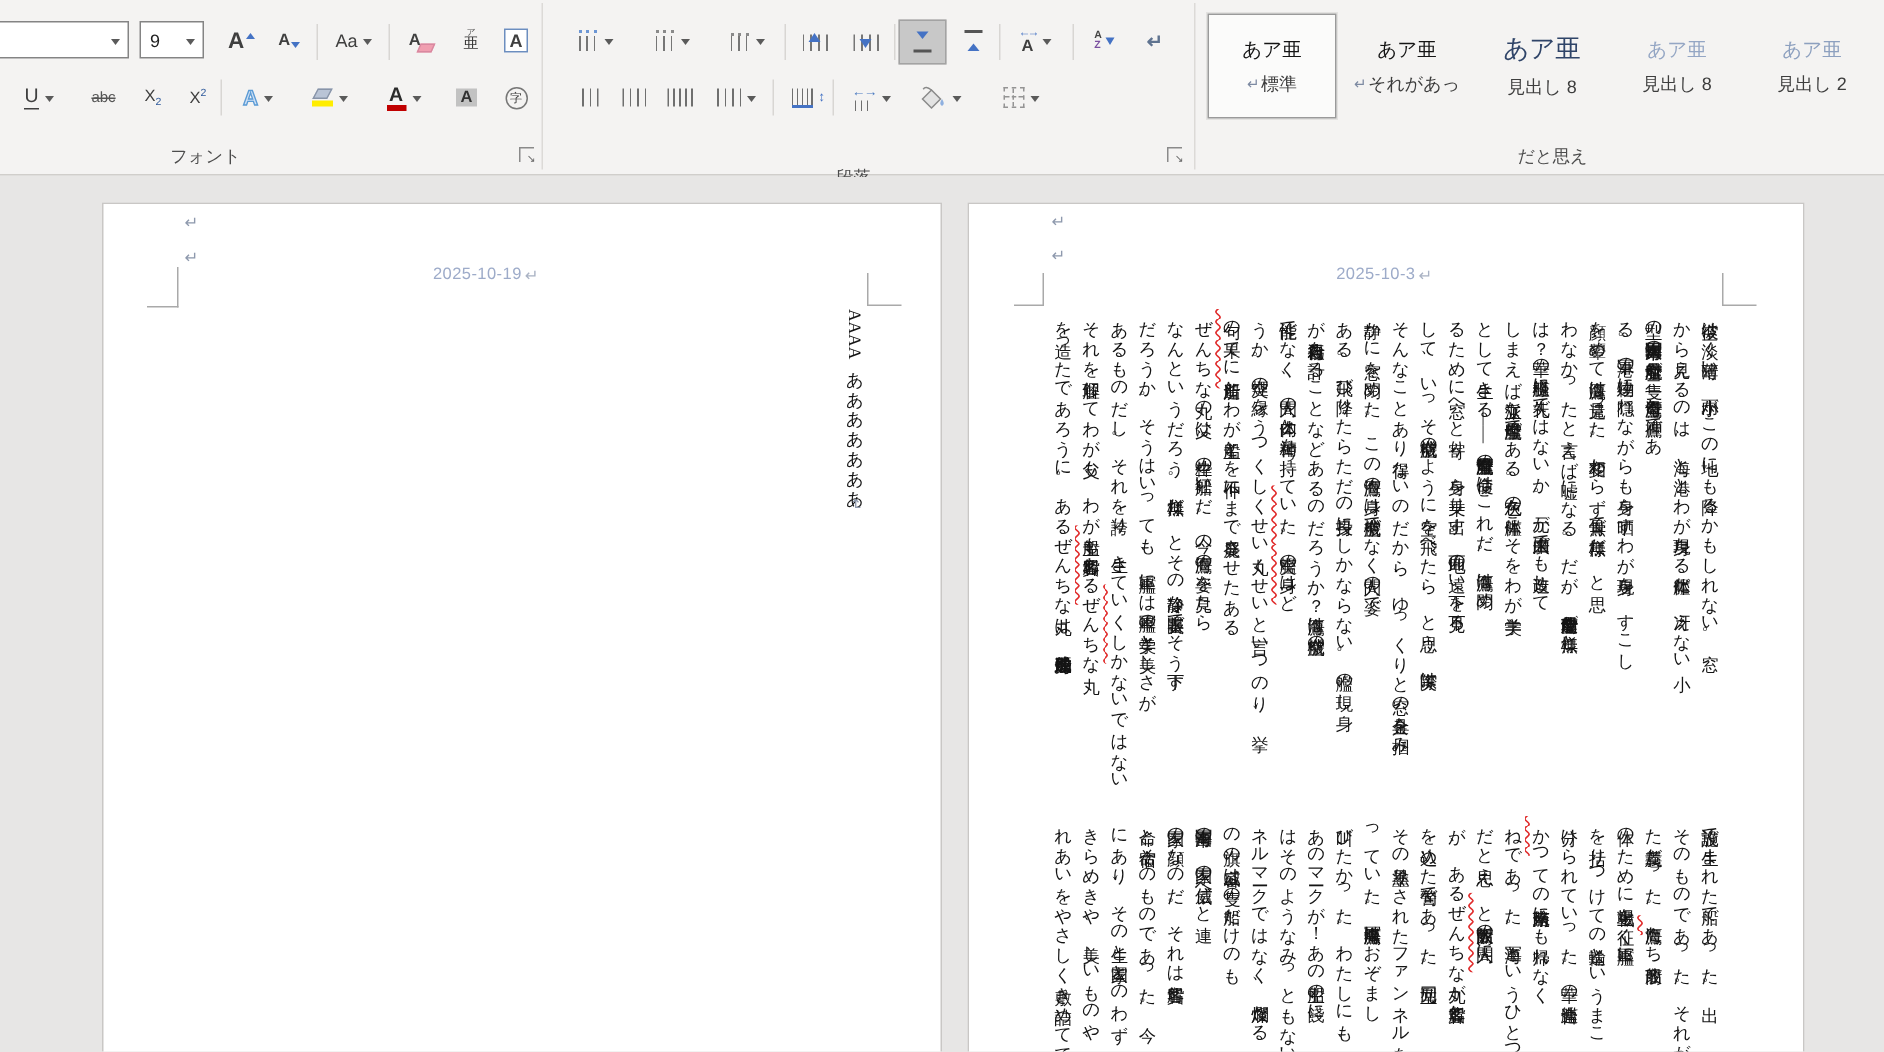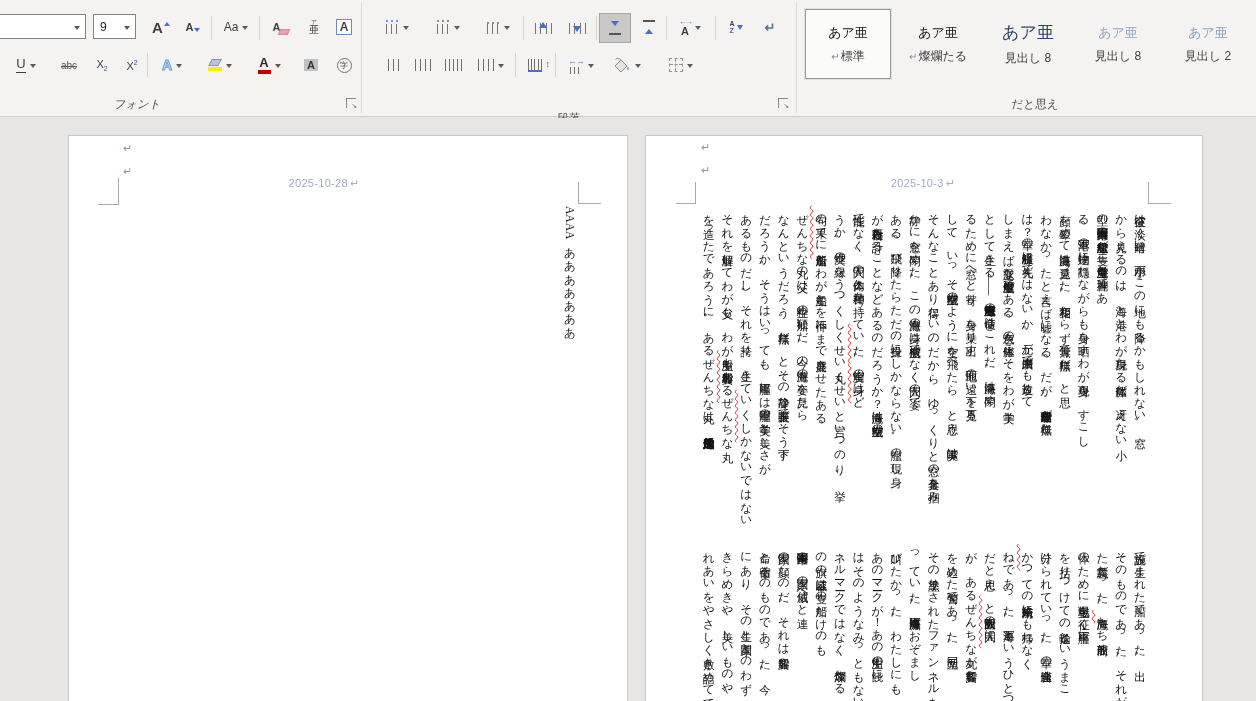--- a/index.html
+++ b/index.html
@@ -200,21 +200,21 @@
         </span>
         <span class="dd"></span>
     </div>
     <div class="rbtn row2" style="left:296px;width:30px;">
       <span class="shA">A</span>
     </div>
     <div class="rbtn row2" style="left:330px;width:28px;">
       <span class="enc">字</span>
     </div>
 
-    <div class="glabel" style="left:97px;width:80px;font-style:italic;">フォント</div>
+    <div class="glabel" style="left:97px;width:80px;">フォント</div>
     <div class="lnch" style="left:346px;top:98px;"></div>
   </div>
 
   <div class="vsep" style="left:361px;"></div>
 
   <div style="position:absolute;left:363px;top:0;width:433px;height:116px;">
     <div class="rbtn row1" style="left:12px;width:44px;">
       <span class="lsticon">
           <span class="dots"></span>
           <span class="lines"></span>
@@ -332,21 +332,21 @@
       <div class="sp0">あア亜</div>
       <div class="style-label">
           <span class="pm">↵</span>
           <span>標準</span>
         </div>
     </div>
     <div class="style-card" style="left:98px;">
       <div class="sp1">あア亜</div>
       <div class="style-label">
           <span class="pm">↵</span>
-          <span>燦爛たる</span>
+          <span>それがあっ</span>
         </div>
     </div>
     <div class="style-card" style="left:188px;">
       <div class="sp2">あア亜</div>
       <div class="style-label">
           <span>見出し 8</span>
         </div>
     </div>
     <div class="style-card" style="left:278px;">
       <div class="sp3">あア亜</div>
@@ -363,21 +363,21 @@
     <div class="glabel" style="left:198px;width:80px;">だと思え</div>
   </div>
 </div>
 
 <div class="docarea">
 
   <div class="page page-left" style="left:68px;top:17px;">
     <span class="pmk" style="left:54px;top:6px;">↵</span>
     <span class="pmk" style="left:54px;top:29px;">↵</span>
     <div class="dateline" style="left:30px;top:41px;width:450px;">
-      <span>2025-10-28</span>
+      <span>2025-10-19</span>
       <span class="pm">↵</span>
     </div>
     <span class="cml" style="left:29px;top:42px;width:21px;height:27px;"></span>
     <span class="cmr" style="left:509px;top:46px;width:23px;height:22px;"></span>
     <div class="vband" style="left:489px;top:70px;width:20px;height:320px;">
       <div class="vcol">
         <span>AAAAあああああああ</span><span class="pmk-in">↵</span>
       </div>
     </div>
   </div>

